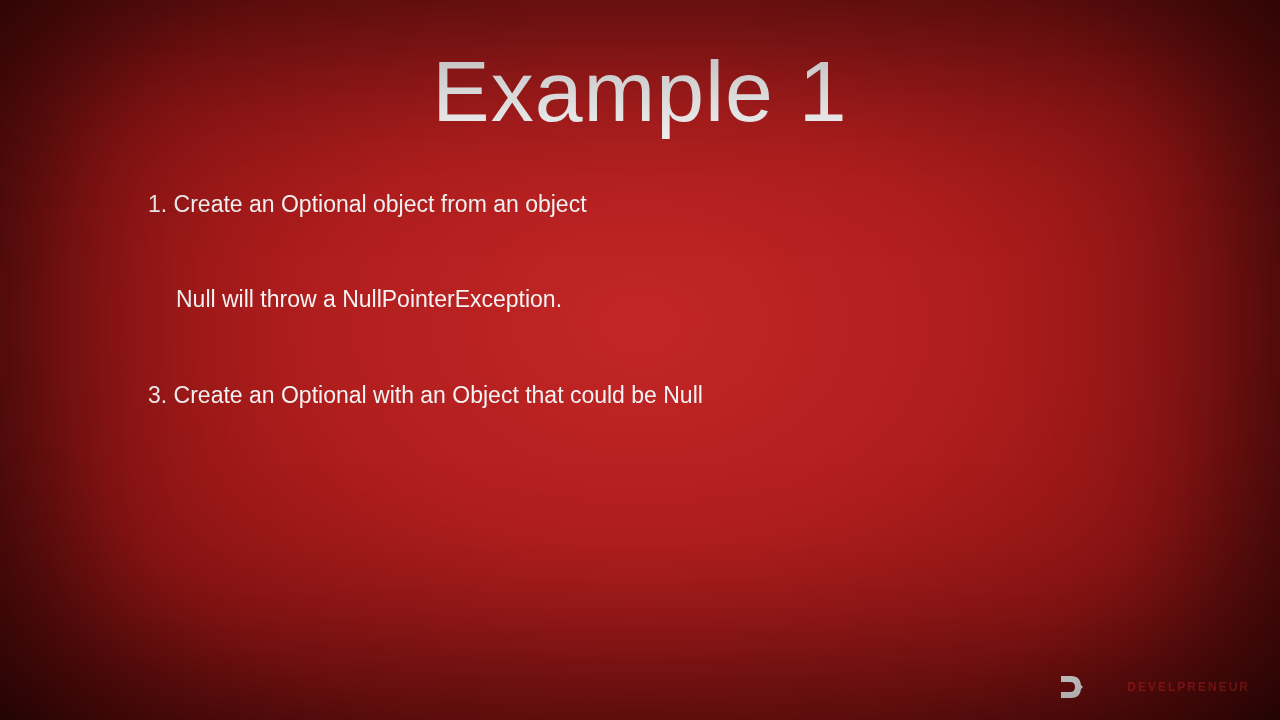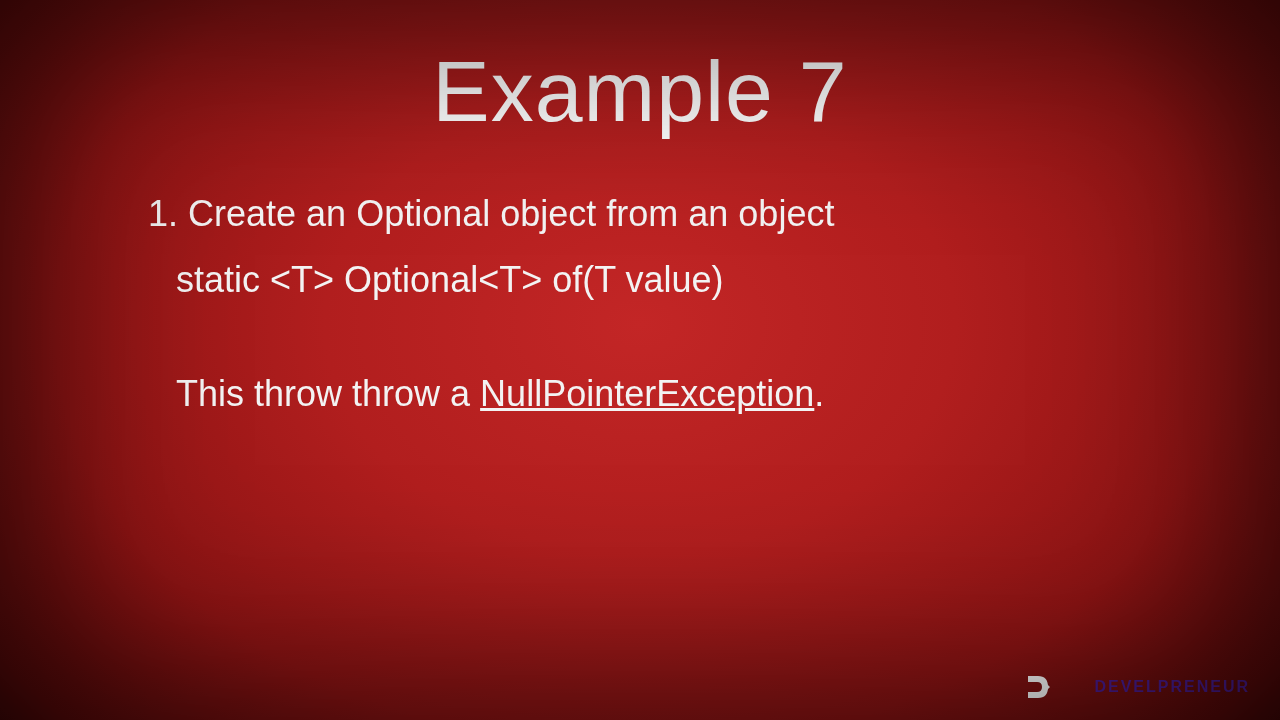--- a/index.html
+++ b/index.html
@@ -35,71 +35,74 @@
     font-size: 86px;
     font-weight: 300;
     letter-spacing: 1px;
     color: #ffffff;
   }
   .content {
     position: absolute;
     top: 188px;
     left: 148px;
     right: 140px;
-    font-size: 36px;
+    font-size: 23px;
     line-height: 1.45;
     color: #f3f3f3;
   }
   .item {
     margin-bottom: 62px;
   }
   .item:last-child { margin-bottom: 0; }
   .row { margin-bottom: 14px; }
   .indent { padding-left: 28px; }
-  .under { text-decoration: underline; }
+  .under { }
   .logo {
     position: absolute;
     right: 30px;
     bottom: 20px;
     display: flex;
     align-items: center;
     gap: 8px;
   }
   .logo-text {
     font-family: Arial, Helvetica, sans-serif;
-    font-size: 16px;
+    font-size: 12px;
     font-weight: 700;
     letter-spacing: 2px;
-    color: #4c1d95;
+    color: #b91c1c;
     margin-left: 32px;
   }
   .logo-mark svg { display: block; }
 </style>
 </head>
 <body>
 
-<div class="title">Example 7</div>
+<div class="title">Example 1</div>
 
 <div class="content">
 
   <div class="item">
     <div class="row">
       <span>1.</span>
       <span>Create an Optional object from an object</span>
     </div>
-    <div class="row indent">static &lt;T&gt; Optional&lt;T&gt; of(T value)</div>
   </div>
 
   <div class="item">
     <div class="row indent">
-      <span>This throw throw a </span><span class="under">NullPointerException</span><span>.</span>
+      <span>Null will throw a </span><span class="under">NullPointerException</span><span>.</span>
     </div>
   </div>
 
   <div class="item">
+    <div class="row">
+      <span>3.</span>
+      <span>Create an Optional with an Object that could be Null</span>
+    </div>
   </div>
 
 </div>
 
 <div class="logo">
   <span class="logo-mark">
     <svg width="28" height="26" viewBox="0 0 28 26">
       <path d="M2 2 L12 2 Q22 2 22 13 Q22 24 12 24 L2 24 L2 18 L11 18 Q16 18 16 13 Q16 8 11 8 L2 8 Z" fill="#ffffff"></path>
       <path d="M18 7 L24 13 L18 19 L18 15 L21 13 L18 11 Z" fill="#ffffff"></path>
     </svg>

